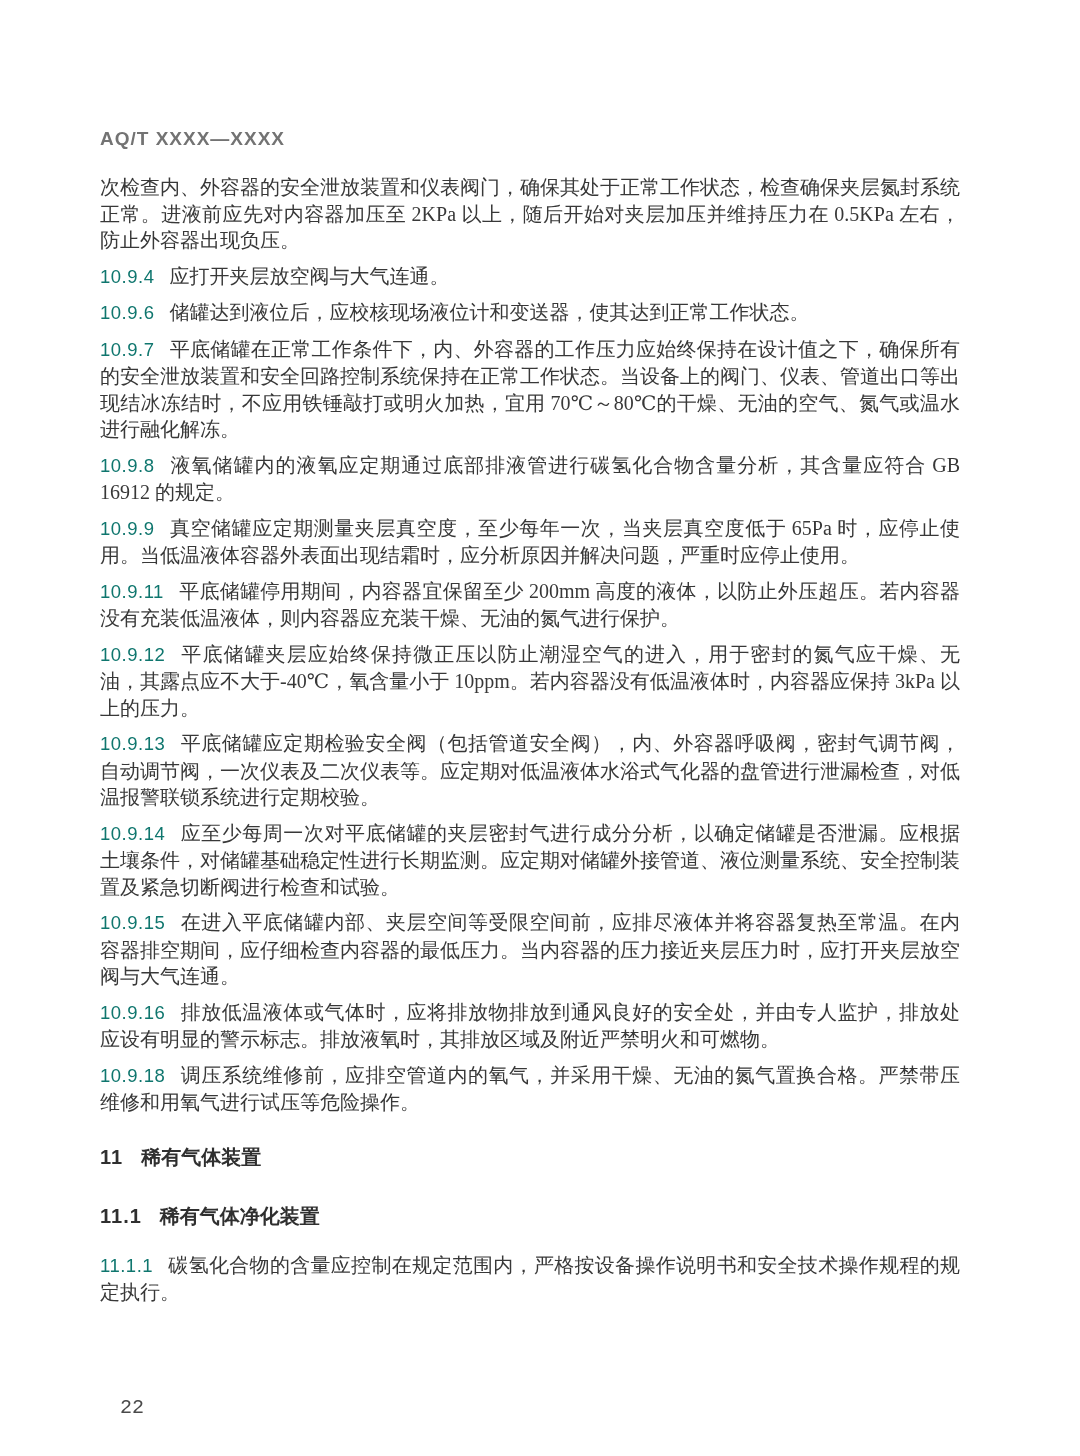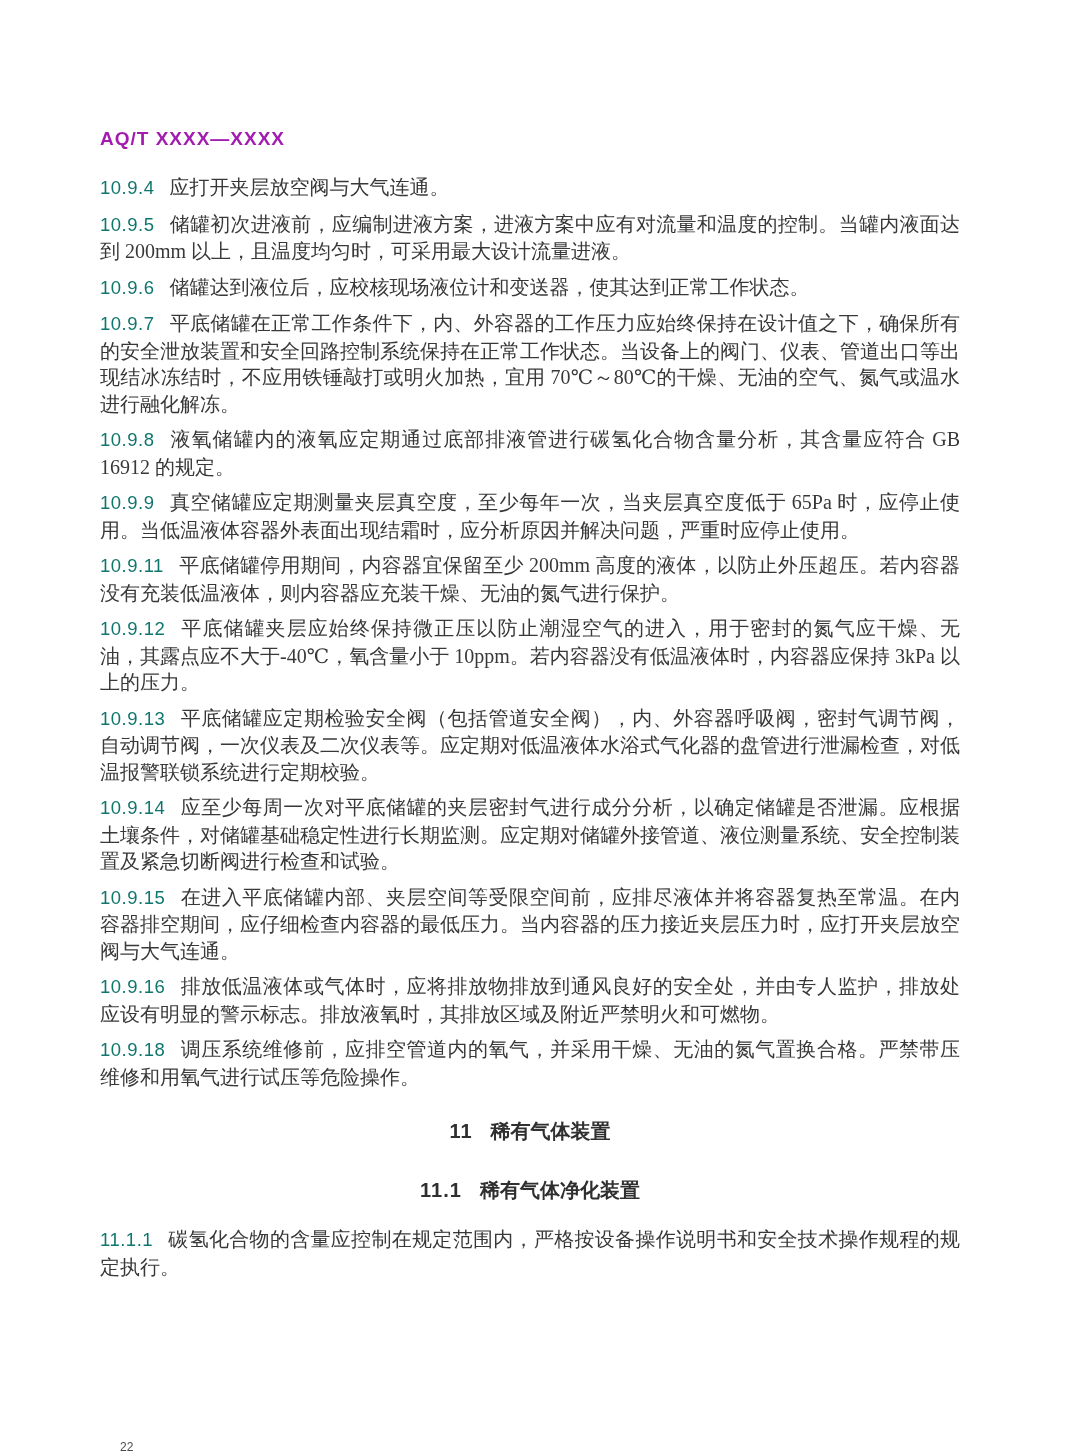--- a/index.html
+++ b/index.html
@@ -19,21 +19,21 @@
     position: absolute;
     left: 100px;
     top: 128px;
     width: 860px;
   }
   .doc-header {
     font-family: "Liberation Sans", "DejaVu Sans", sans-serif;
     font-size: 19px;
     font-weight: 600;
     letter-spacing: 1px;
-    color: #a21caf;
+    color: #737373;
     margin: 0 0 24px 0;
   }
   p.body-para {
     font-family: "Liberation Serif", "DejaVu Serif", serif;
     font-size: 20px;
     line-height: 26.5px;
     margin: 0 0 9px 0;
     text-align: justify;
     text-justify: inter-ideograph;
     color: #383838;
@@ -45,51 +45,50 @@
     margin-right: 15px;
     color: #0f766e;
     white-space: nowrap;
   }
   .heading {
     font-family: "Liberation Sans", "DejaVu Sans", sans-serif;
     font-size: 20px;
     font-weight: 700;
     color: #2f2f2f;
     margin: 0;
-    text-align: center;
   }
   .heading .heading-num {
     margin-right: 18px;
     letter-spacing: 1px;
   }
   .section-heading { margin-top: 28px; }
   .subsection-heading { margin-top: 32px; }
   .sub-clause-list p.body-para { margin-top: 22px; margin-bottom: 0; }
   .page-number {
     position: absolute;
     left: 120px;
-    top: 1440px;
-    font-family: Liberation Sans, sans-serif;
-    font-size: 12px;
+    top: 1396px;
+    font-family: Liberation Mono, monospace;
+    font-size: 20px;
     color: #4a4a4a;
   }
 </style>
 </head>
 <body>
 
 <div class="page">
   <div class="content">
 
     <div class="doc-header">AQ/T XXXX—XXXX</div>
 
+    <p class="body-para">次检查内、外容器的安全泄放装置和仪表阀门，确保其处于正常工作状态，检查确保夹层氮封系统正常。进液前应先对内容器加压至 2KPa 以上，随后开始对夹层加压并维持压力在 0.5KPa 左右，防止外容器出现负压。</p>
 
     <div class="clause-list">
   <p class="body-para clause"><span class="clause-num">10.9.4</span><span>应打开夹层放空阀与大气连通。</span></p>
 
-  <p class="body-para clause"><span class="clause-num">10.9.5</span><span>储罐初次进液前，应编制进液方案，进液方案中应有对流量和温度的控制。当罐内液面达到 200mm 以上，且温度均匀时，可采用最大设计流量进液。</span></p>
 
   <p class="body-para clause"><span class="clause-num">10.9.6</span><span>储罐达到液位后，应校核现场液位计和变送器，使其达到正常工作状态。</span></p>
 
   <p class="body-para clause"><span class="clause-num">10.9.7</span><span>平底储罐在正常工作条件下，内、外容器的工作压力应始终保持在设计值之下，确保所有的安全泄放装置和安全回路控制系统保持在正常工作状态。当设备上的阀门、仪表、管道出口等出现结冰冻结时，不应用铁锤敲打或明火加热，宜用 70℃～80℃的干燥、无油的空气、氮气或温水进行融化解冻。</span></p>
 
   <p class="body-para clause"><span class="clause-num">10.9.8</span><span>液氧储罐内的液氧应定期通过底部排液管进行碳氢化合物含量分析，其含量应符合 GB 16912 的规定。</span></p>
 
   <p class="body-para clause"><span class="clause-num">10.9.9</span><span>真空储罐应定期测量夹层真空度，至少每年一次，当夹层真空度低于 65Pa 时，应停止使用。当低温液体容器外表面出现结霜时，应分析原因并解决问题，严重时应停止使用。</span></p>
 
 

